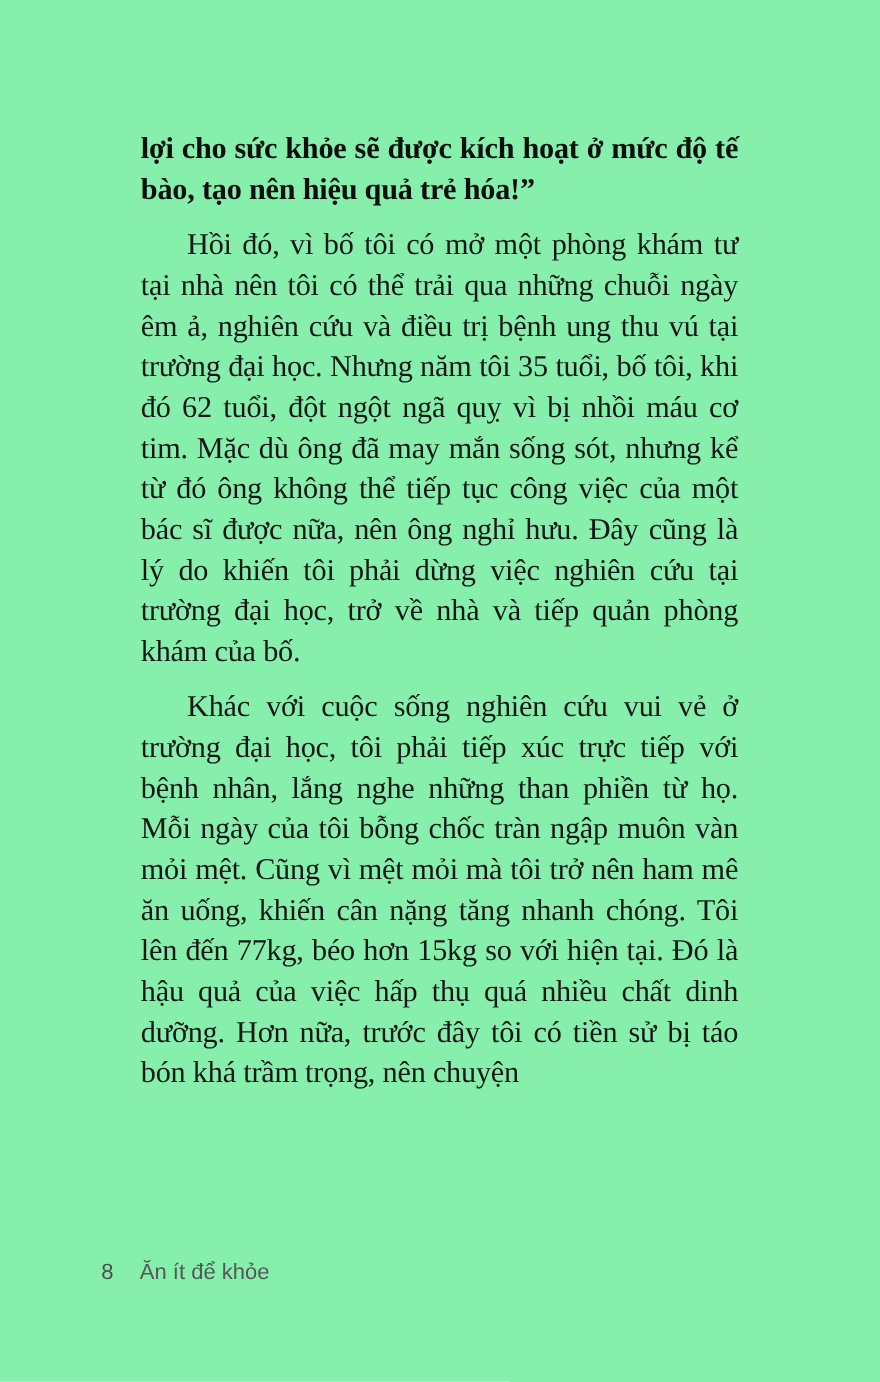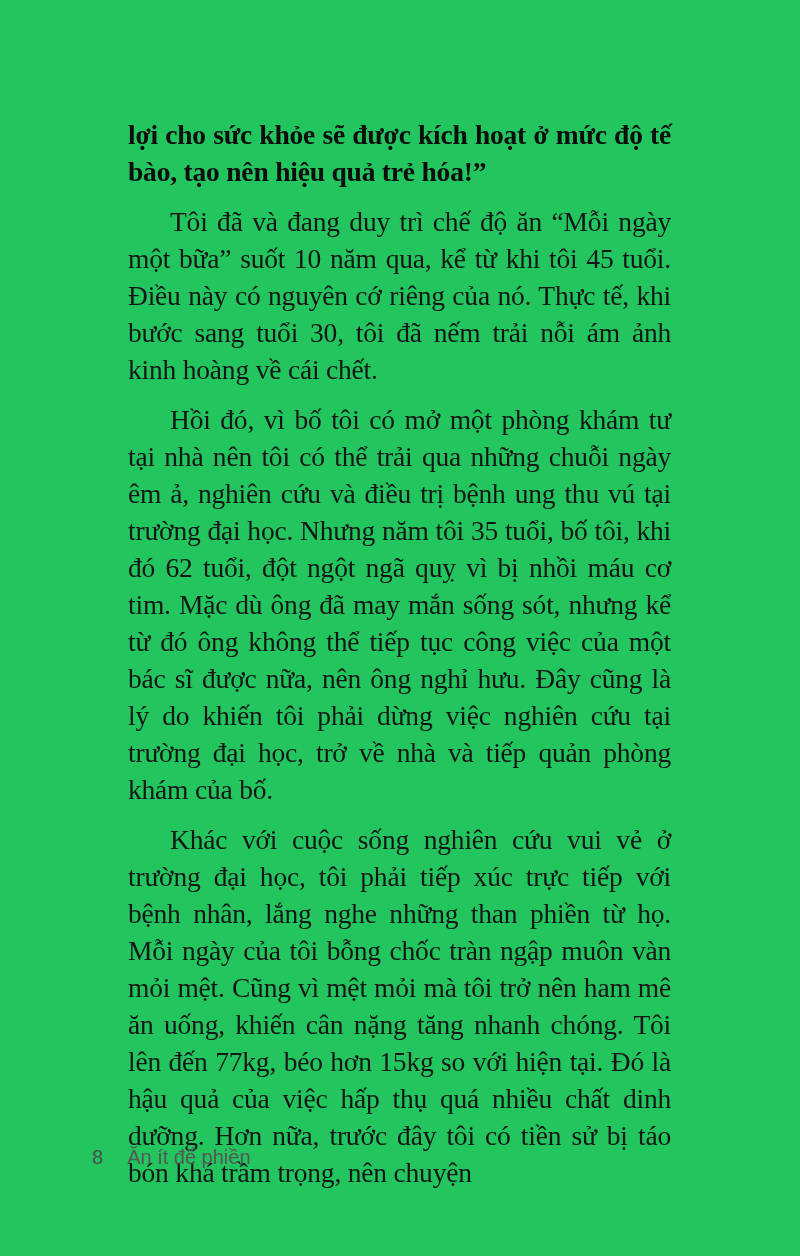--- a/index.html
+++ b/index.html
@@ -10,21 +10,21 @@
     width: 800px;
     height: 1256px;
     position: relative;
     background: #ffffff;
     font-family: "Liberation Serif", serif;
     overflow: hidden;
   }
   .page {
     position: absolute;
     inset: 0;
-    background: #22c55e;
+    background: #86efac;
   }
   .text-block {
     position: absolute;
     left: 128px;
     top: 116px;
     width: 543px;
     color: #161616;
     font-size: 27.5px;
     line-height: 37px;
     letter-spacing: -0.2px;
@@ -61,23 +61,22 @@
     color: #565656;
   }
 </style>
 </head>
 <body>
 
 <div class="page">
 
   <div class="text-block">
     <p class="lead">lợi cho sức khỏe sẽ được kích hoạt ở mức độ tế bào, tạo nên hiệu quả trẻ hóa!”</p>
-    <p class="body-par">Tôi đã và đang duy trì chế độ ăn “Mỗi ngày một bữa” suốt 10 năm qua, kể từ khi tôi 45 tuổi. Điều này có nguyên cớ riêng của nó. Thực tế, khi bước sang tuổi 30, tôi đã nếm trải nỗi ám ảnh kinh hoàng về cái chết.</p>
     <p class="body-par">Hồi đó, vì bố tôi có mở một phòng khám tư tại nhà nên tôi có thể trải qua những chuỗi ngày êm ả, nghiên cứu và điều trị bệnh ung thu vú tại trường đại học. Nhưng năm tôi 35 tuổi, bố tôi, khi đó 62 tuổi, đột ngột ngã quỵ vì bị nhồi máu cơ tim. Mặc dù ông đã may mắn sống sót, nhưng kể từ đó ông không thể tiếp tục công việc của một bác sĩ được nữa, nên ông nghỉ hưu. Đây cũng là lý do khiến tôi phải dừng việc nghiên cứu tại trường đại học, trở về nhà và tiếp quản phòng khám của bố.</p>
     <p class="body-par">Khác với cuộc sống nghiên cứu vui vẻ ở trường đại học, tôi phải tiếp xúc trực tiếp với bệnh nhân, lắng nghe những than phiền từ họ. Mỗi ngày của tôi bỗng chốc tràn ngập muôn vàn mỏi mệt. Cũng vì mệt mỏi mà tôi trở nên ham mê ăn uống, khiến cân nặng tăng nhanh chóng. Tôi lên đến 77kg, béo hơn 15kg so với hiện tại. Đó là hậu quả của việc hấp thụ quá nhiều chất dinh dưỡng. Hơn nữa, trước đây tôi có tiền sử bị táo bón khá trầm trọng, nên chuyện</p>
   </div>
 
   <div class="footer">
     <span class="pagenum">8</span>
-    <span class="running-title">Ăn ít để phiền</span>
+    <span class="running-title">Ăn ít để khỏe</span>
   </div>
 
 </div>
 
 </body></html>

